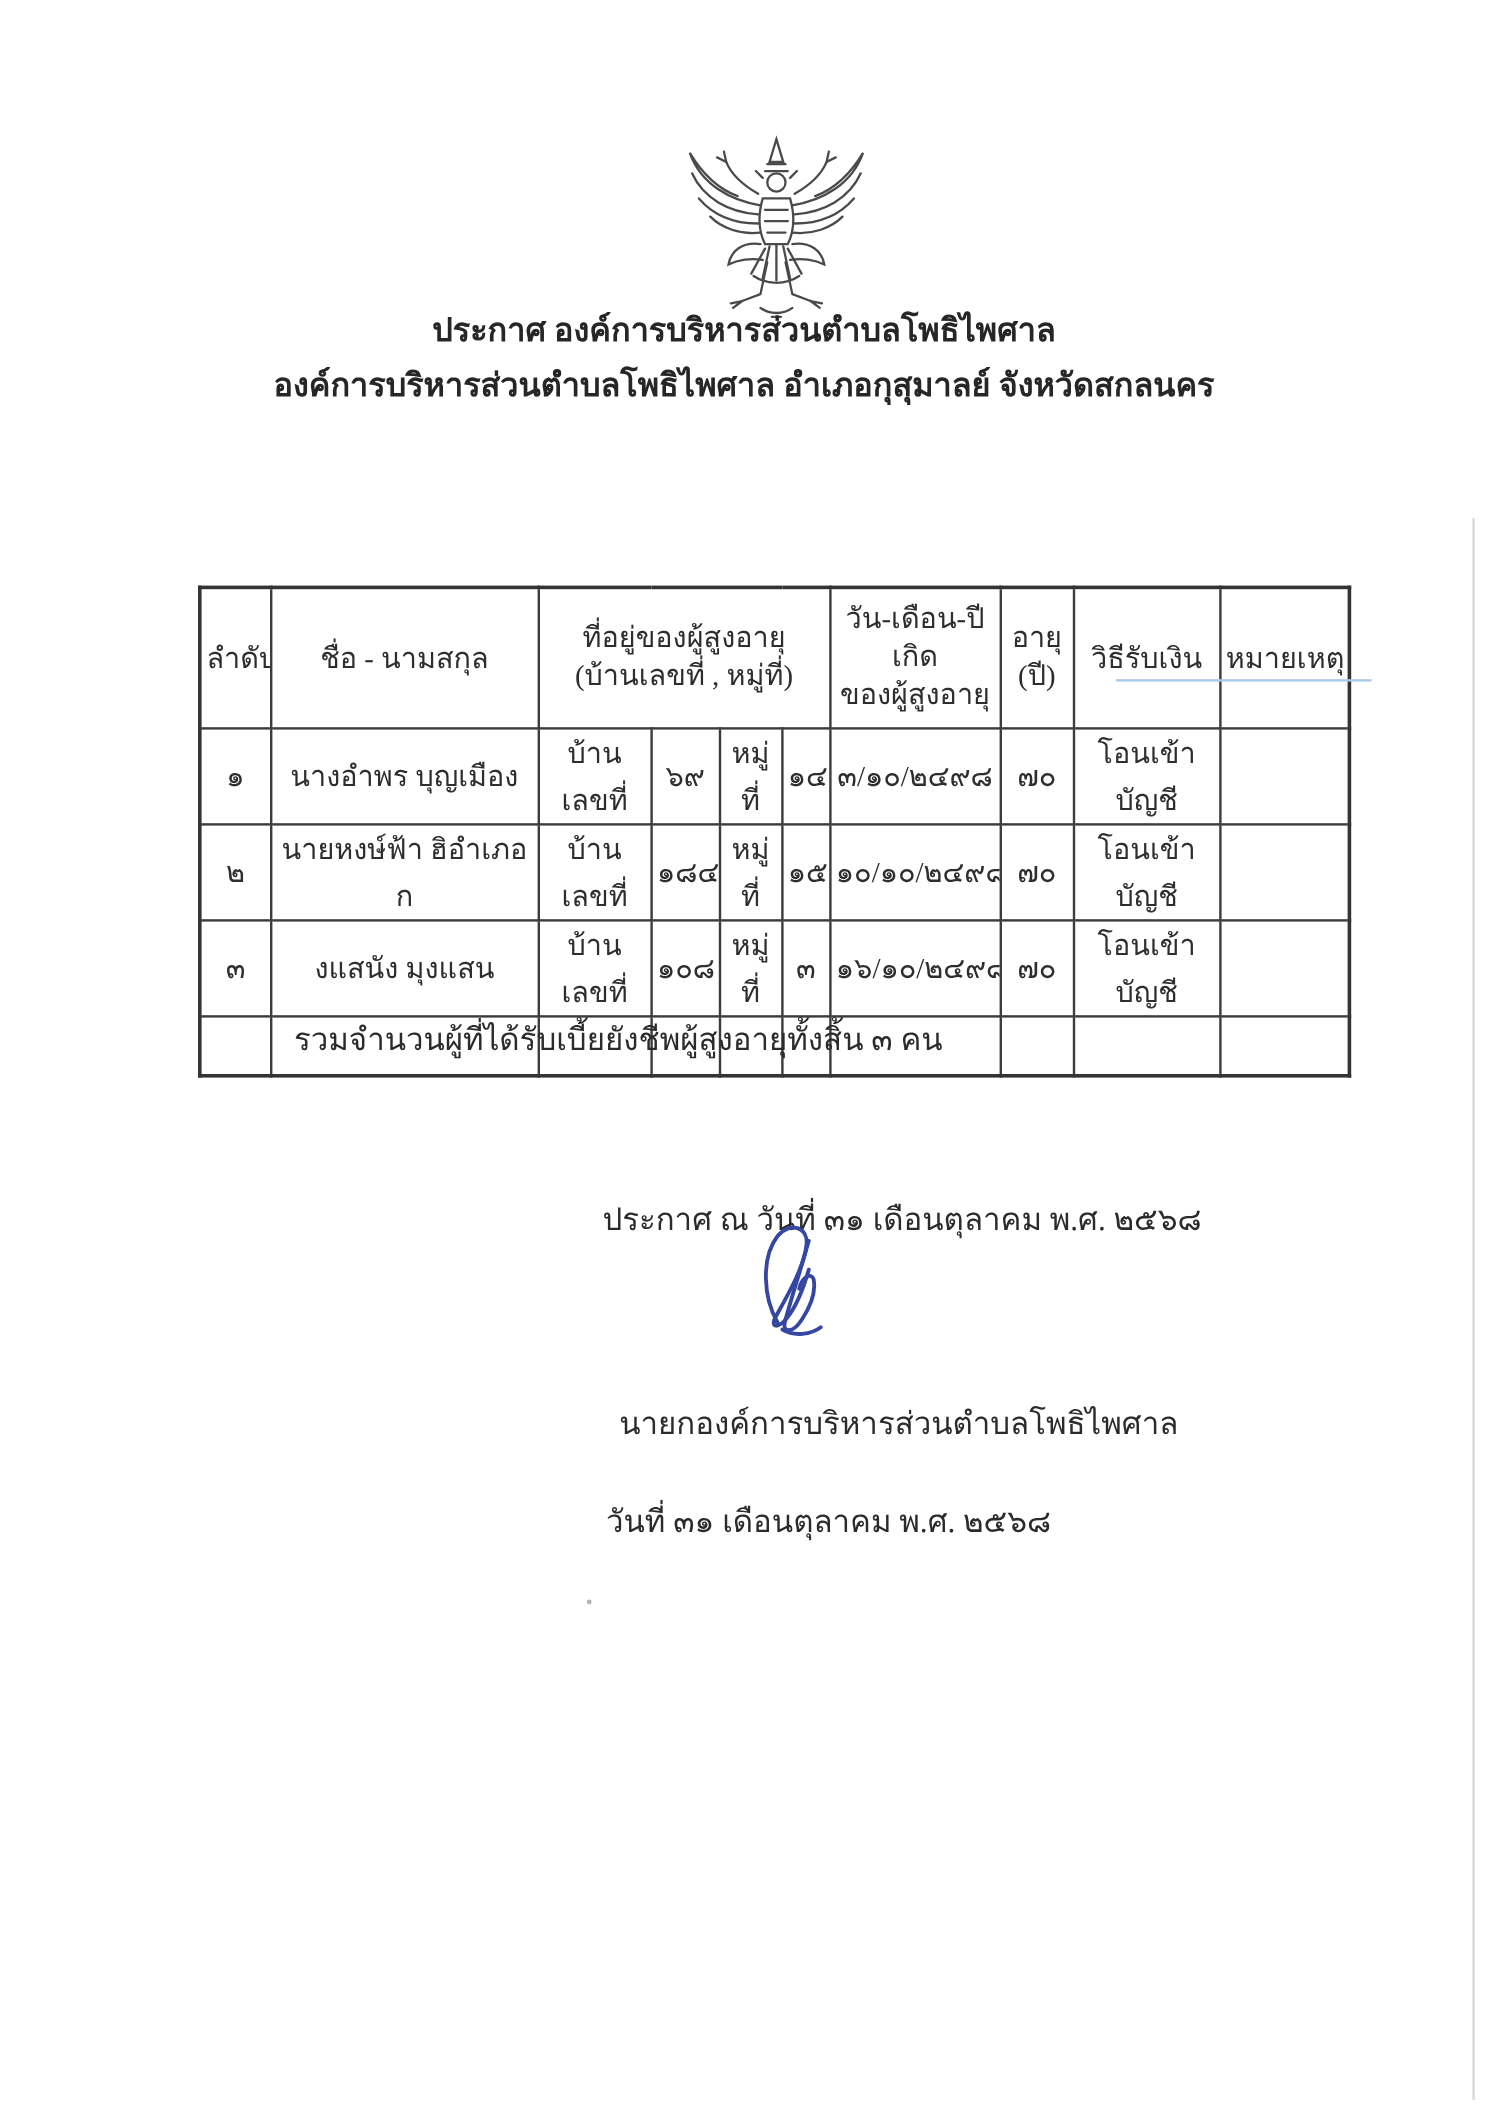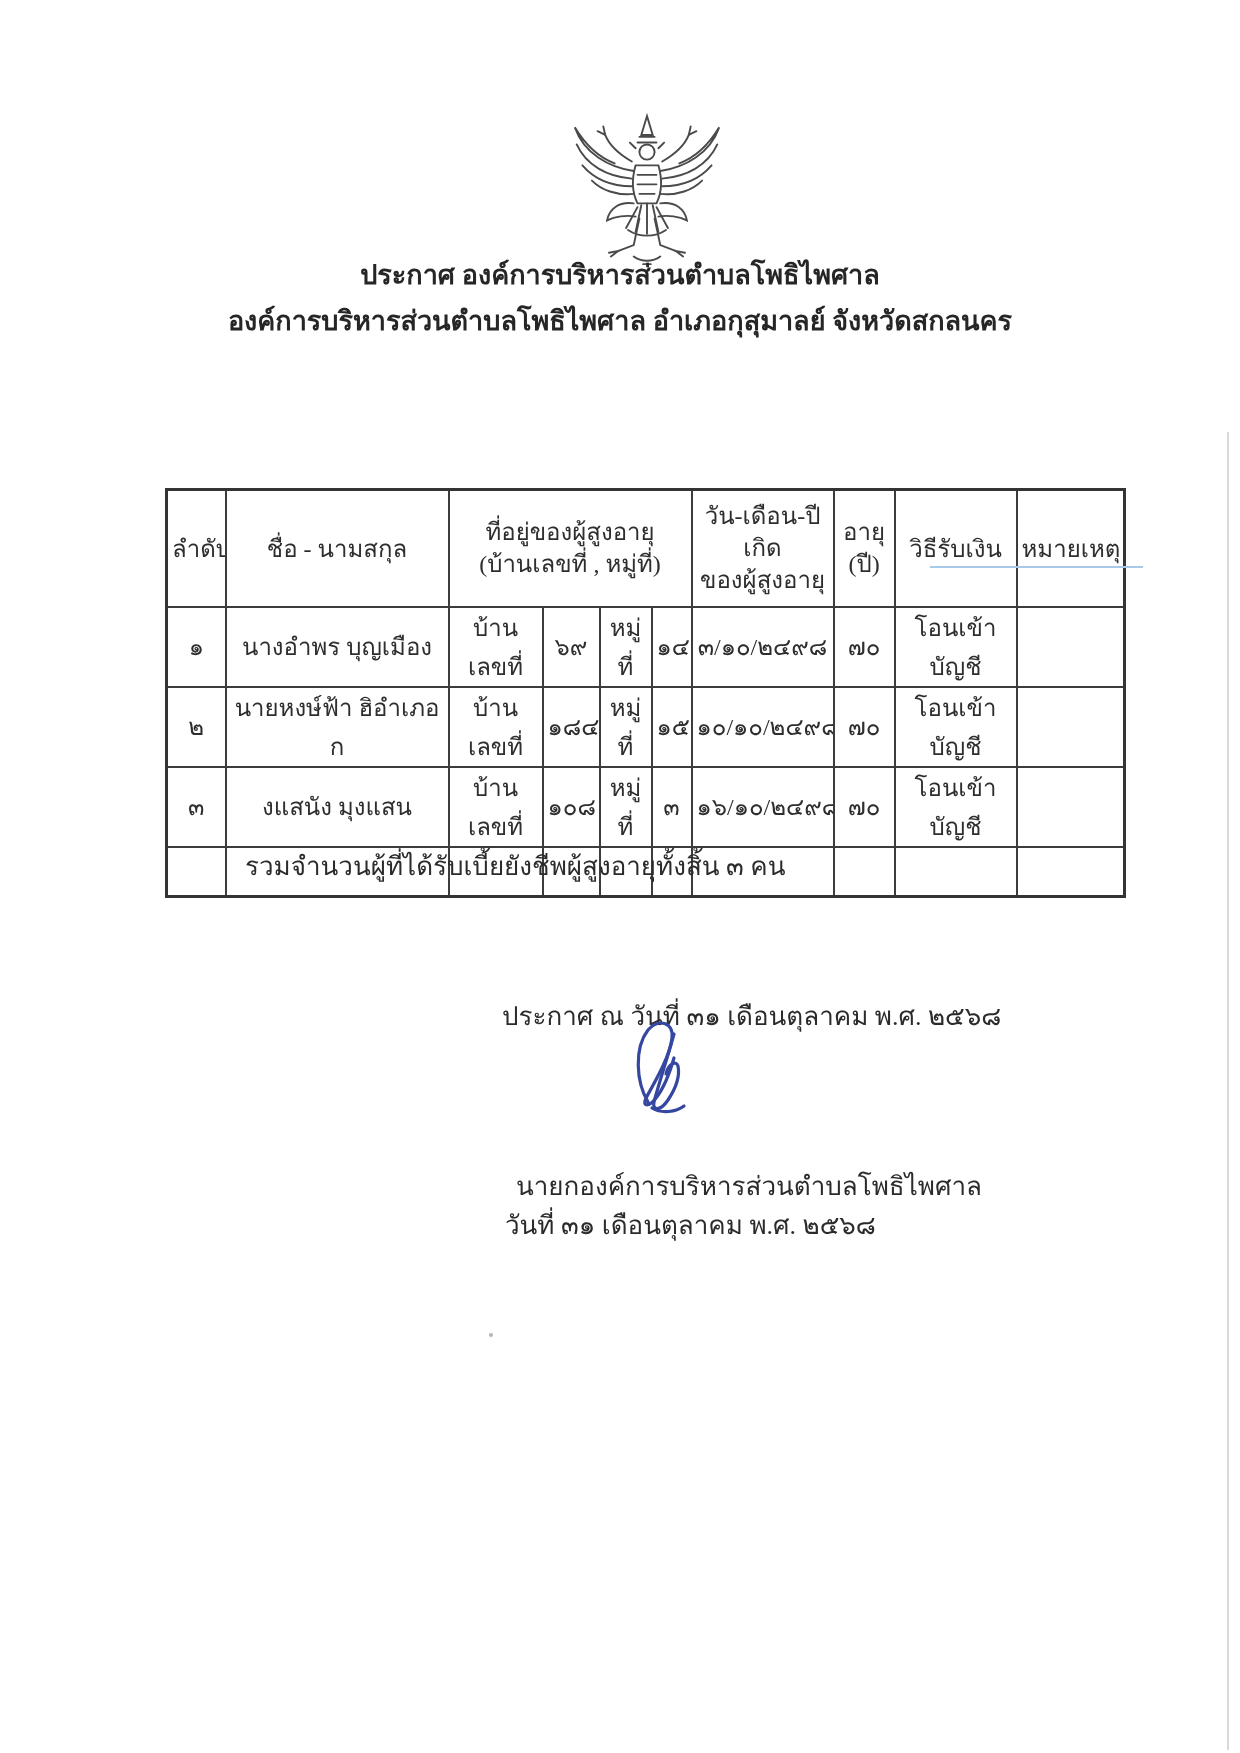--- a/index.html
+++ b/index.html
@@ -37,21 +37,21 @@
   .pen-underline {
     position:absolute; left:930px; top:566px; width:213px; height:2px;
     background:#a8c9e8;
   }
   .bodyline { position:absolute; font-size:26px; color:#2b2b2b; white-space:nowrap; }
   .summary-line { left:205px; top:845px;margin-left:40px; }
   .closing-line { left:310px; top:915px; }
   .announce-line { left:502px; top:995px; }
   .signer-name { left:563px; top:1128px; }
   .signer-title { left:516px; top:1165px; }
-  .signed-date { left:505px; top:1204px; }
+  .signed-date { left:505px; top:1247px; }
   .signature { position:absolute; left:618px; top:1018px; }
   .scan-edge {
     position:absolute; left:1227px; top:432px; width:2px; height:1318px;
     background:#cfcfcf; opacity:.8;
   }
   .scan-speck {
     position:absolute; left:489px; top:1333px; width:4px; height:4px;
     background:#b5b5b5; border-radius:50%;
   }
 </style>

